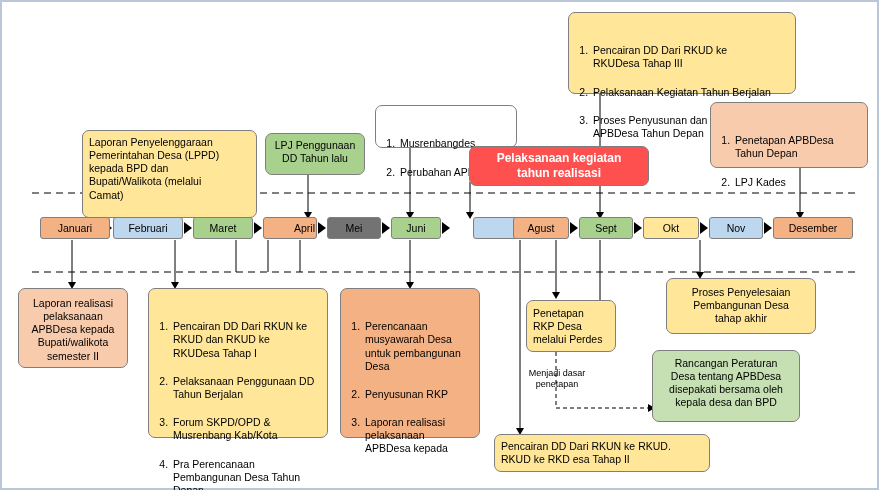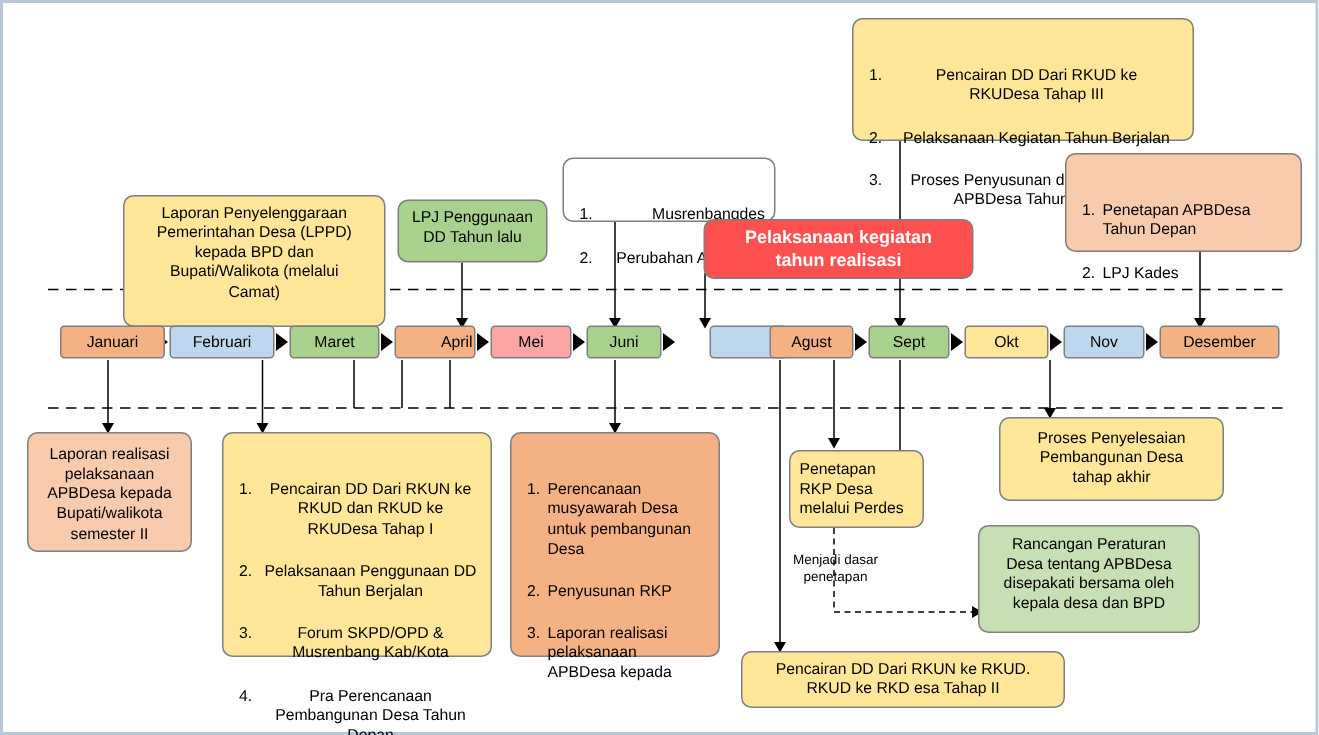--- a/index.html
+++ b/index.html
@@ -32,27 +32,27 @@
     box-sizing:border-box;
     border:1px solid #7f7f7f;
     border-radius:3px;
     font-size:10.5px;
     text-align:center;
     color:#000;
     display:flex;align-items:center;justify-content:center;
     height:22px;
     font-weight:normal;
   }
-  .yellow{background:#ffe699;text-align:center;}
+  .yellow{background:#ffe699;}
   .green{background:#a9d18e;}
   .greenlt{background:#c6e0b4;}
   .salmon{background:#f4b183;}
   .orange{background:#f8cbad;}
   .blue{background:#bdd7ee;}
-  .grey{background:#fca5a5;}
+  .grey{background:#737373;}
   .red{background:#ff5050;color:#fff;font-weight:bold;text-align:center;}
   .plain{background:#ffffff;}
   .listbox{padding:5px 6px 5px 6px;}
   ol.num{margin:0;padding-left:16px;}
   ol.num li{margin:0 0 2px 0;padding-left:2px;}
   svg.layer{position:absolute;left:0;top:0;width:879px;height:490px;pointer-events:none;}
   .lbl-small{position:absolute;font-size:9px;line-height:1.2;color:#000;white-space:pre-line;text-align:center;}
 </style>
 </head>
 <body>
@@ -106,21 +106,21 @@
 
 <div class="box yellow" style="left:82px;top:93px;width:175px;height:88px;margin-top:37px;">Laporan Penyelenggaraan
 Pemerintahan Desa (LPPD)
 kepada  BPD dan
 Bupati/Walikota (melalui
 Camat)</div>
 
 <div class="box green" style="left:265px;top:133px;width:100px;height:42px;text-align:center;">LPJ Penggunaan
 DD Tahun lalu</div>
 
-<div class="box plain listbox" style="left:375px;top:105px;width:142px;height:43px;text-align:right;">
+<div class="box plain listbox" style="left:375px;top:105px;width:142px;height:43px;">
   <ol class="num">
     <li>Musrenbangdes</li>
     <li>Perubahan APBDesa</li>
   </ol>
 </div>
 
 <div class="box yellow listbox" style="left:568px;top:12px;width:228px;height:82px;">
   <ol class="num">
     <li>Pencairan DD Dari RKUD ke
 RKUDesa Tahap III</li>

